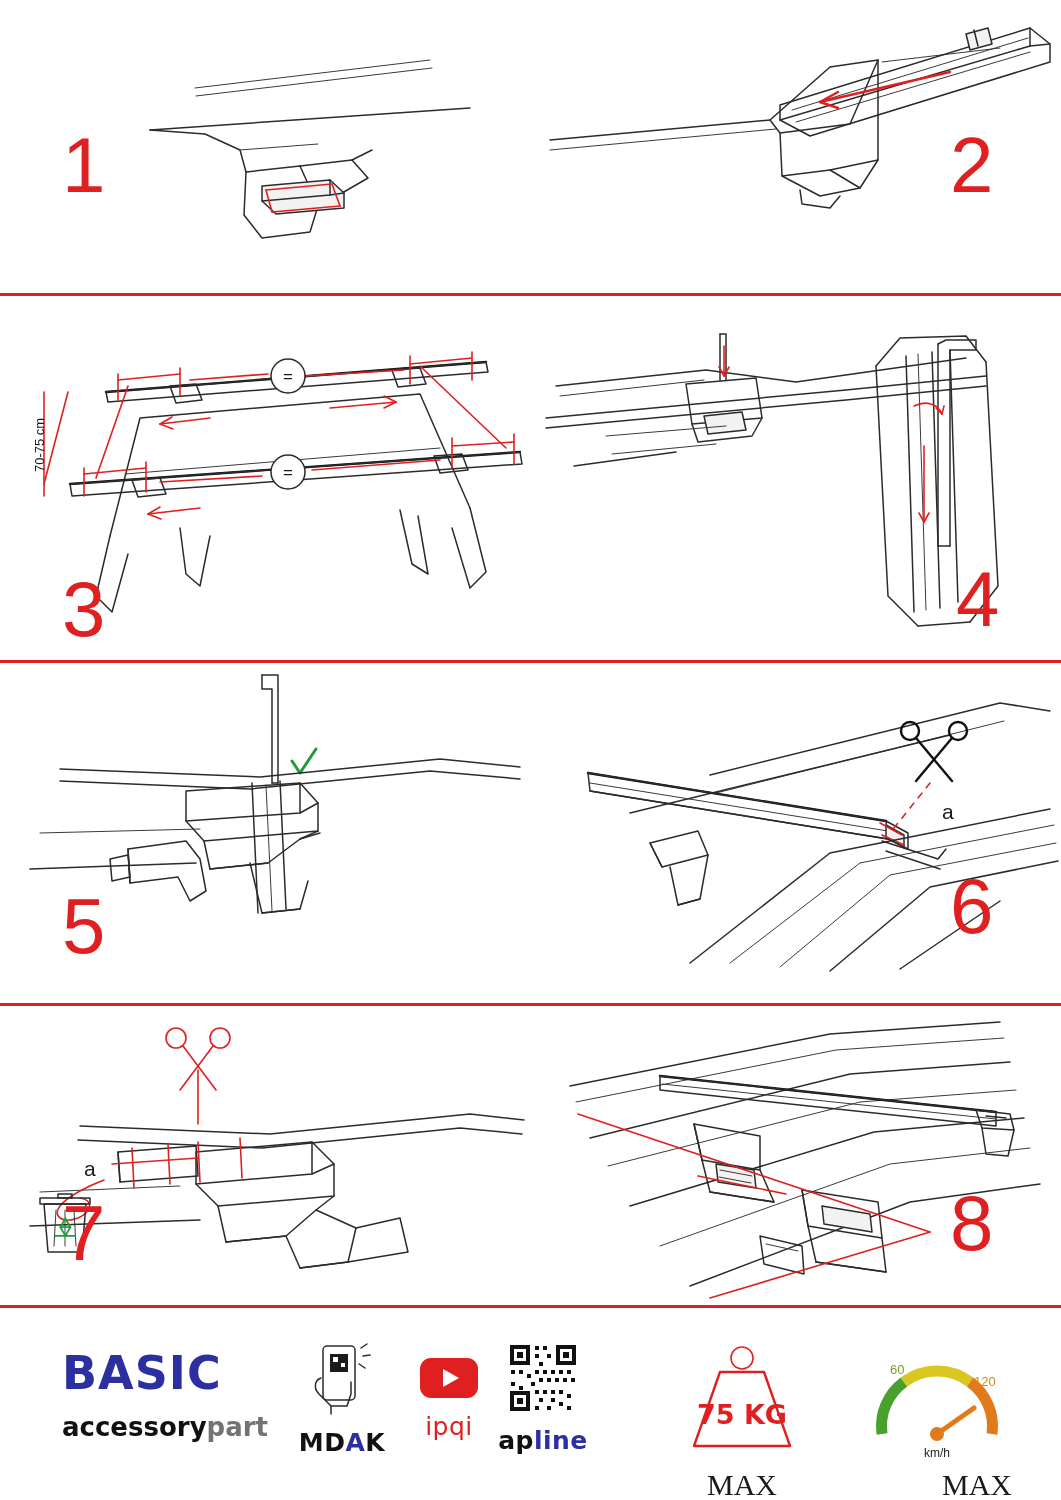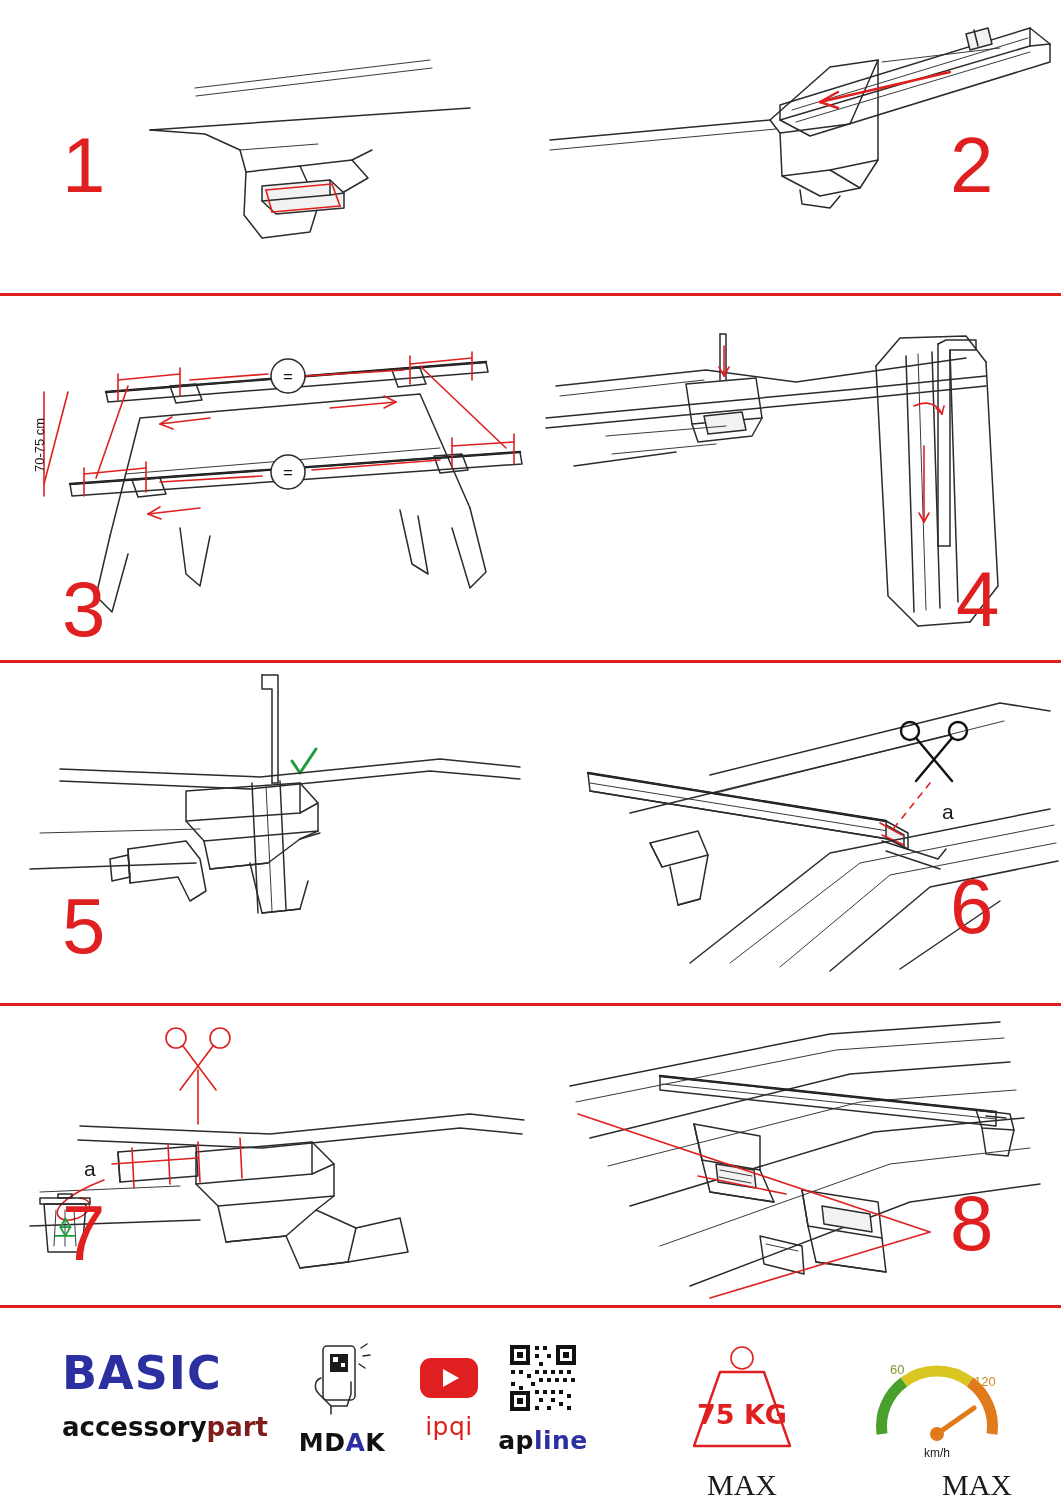--- a/index.html
+++ b/index.html
@@ -105,21 +105,21 @@
     line-height: 1;
   }
   .brand-accessory {
     margin-top: 18px;
     font-family: "DejaVu Sans", sans-serif;
     font-weight: bold;
     font-size: 26px;
     line-height: 1;
     color: #111;
   }
-  .brand-accessory .part { color: #7f1d1d; }
+  .brand-accessory .part { color: #737373; }
 
   .logo-cell {
     position: absolute;
     text-align: center;
   }
   .logo-cell .cap {
     font-family: "DejaVu Sans", sans-serif;
     font-size: 25px;
     font-weight: bold;
     letter-spacing: 0.5px;

